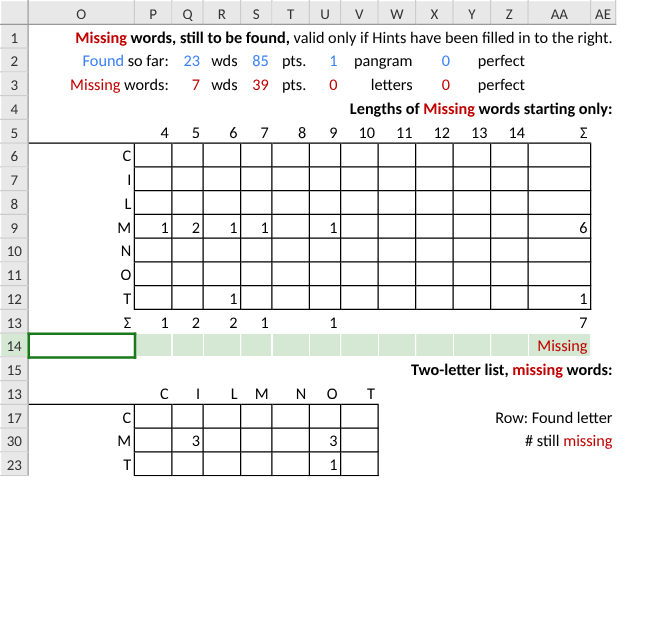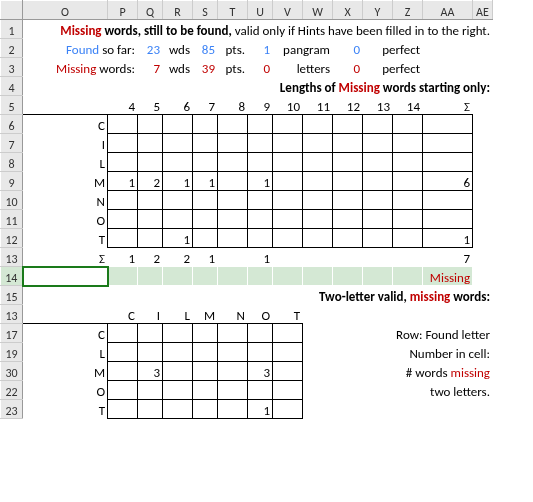--- a/index.html
+++ b/index.html
@@ -261,21 +261,21 @@
         <td class="sel"></td>
         <td class="sel"></td>
         <td class="sel"></td>
         <td class="sel"></td>
         <td class="sel"></td>
         <td class="sel ar red">Missing</td>
         <td></td>
       </tr>
 <tr>
         <td class="rh">15</td>
-        <td colspan="14" class="al b"><span>Two-letter valid, </span><span class="red">missing</span><span> words:</span></td>
+        <td colspan="14" class="al b"><span>Two-letter list, </span><span class="red">missing</span><span> words:</span></td>
       </tr>
 <tr>
         <td class="rh">13</td>
         <td class="bb"></td>
         <td class="ar bb">C</td>
         <td class="ar bb">I</td>
         <td class="ar bb">L</td>
         <td class="ar bb">M</td>
         <td class="ar bb">N</td>
         <td class="ar bb">O</td>
@@ -294,59 +294,32 @@
         <td class="bt br bb"></td>
         <td class="bt br bb"></td>
         <td class="bt br bb"></td>
         <td class="bt br bb"></td>
         <td class="bt br bb"></td>
         <td class="bt br bb"></td>
         <td></td>
         <td colspan="5" class="al">Row:  Found letter</td>
       </tr>
 <tr>
-        <td class="rh">19</td>
-        <td class="ar br">L</td>
-        <td class="bl br bb"></td>
-        <td class="br bb"></td>
-        <td class="br bb"></td>
-        <td class="br bb"></td>
-        <td class="br bb"></td>
-        <td class="br bb"></td>
-        <td class="br bb"></td>
-        <td></td>
-        <td colspan="5" class="al">Number in cell:</td>
-      </tr>
-<tr>
         <td class="rh">30</td>
         <td class="ar br">M</td>
         <td class="bl br bb"></td>
         <td class="ar br bb">3</td>
         <td class="br bb"></td>
         <td class="br bb"></td>
         <td class="br bb"></td>
         <td class="ar br bb">3</td>
         <td class="br bb"></td>
         <td></td>
         <td></td>
-        <td colspan="4" class="al"><span># words </span><span class="red">missing</span></td>
-      </tr>
-<tr>
-        <td class="rh">22</td>
-        <td class="ar br">O</td>
-        <td class="bl br bb"></td>
-        <td class="br bb"></td>
-        <td class="br bb"></td>
-        <td class="br bb"></td>
-        <td class="br bb"></td>
-        <td class="br bb"></td>
-        <td class="br bb"></td>
-        <td></td>
-        <td></td>
-        <td colspan="4" class="al">two letters.</td>
+        <td colspan="4" class="al"><span># still </span><span class="red">missing</span></td>
       </tr>
 <tr>
         <td class="rh">23</td>
         <td class="ar br">T</td>
         <td class="bl br bb"></td>
         <td class="br bb"></td>
         <td class="br bb"></td>
         <td class="br bb"></td>
         <td class="br bb"></td>
         <td class="ar br bb">1</td>

